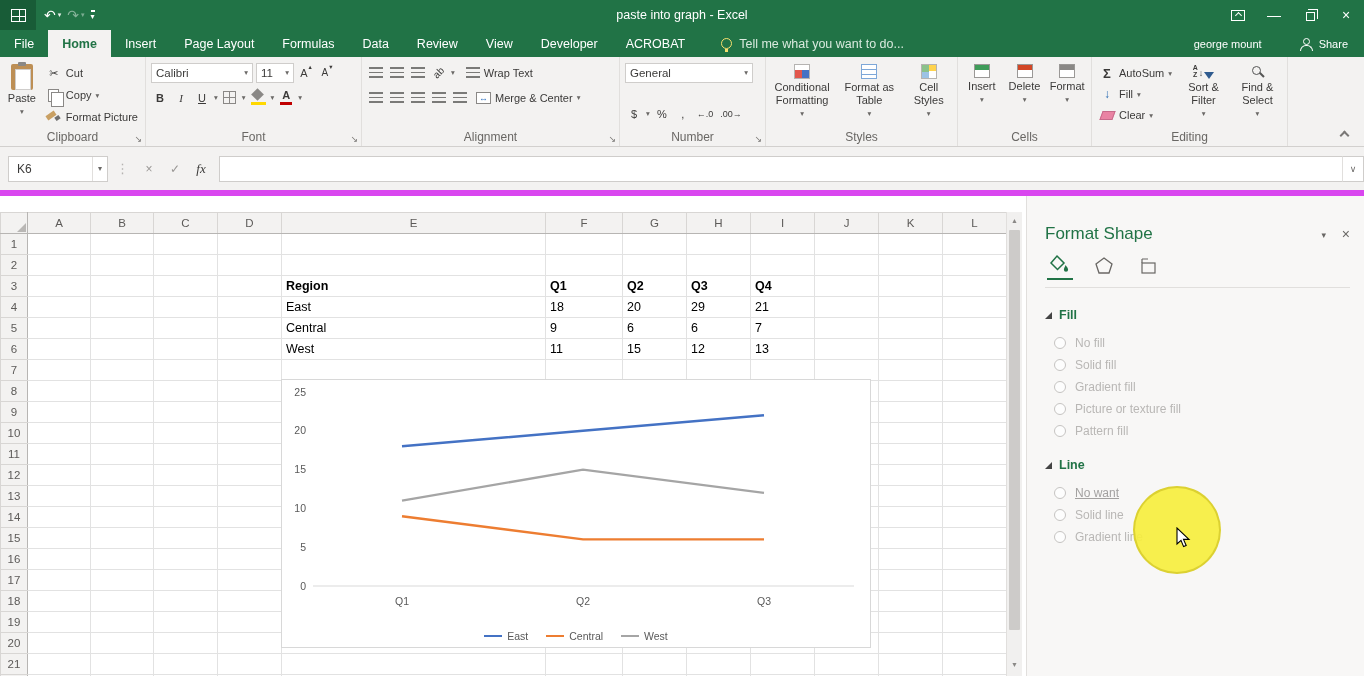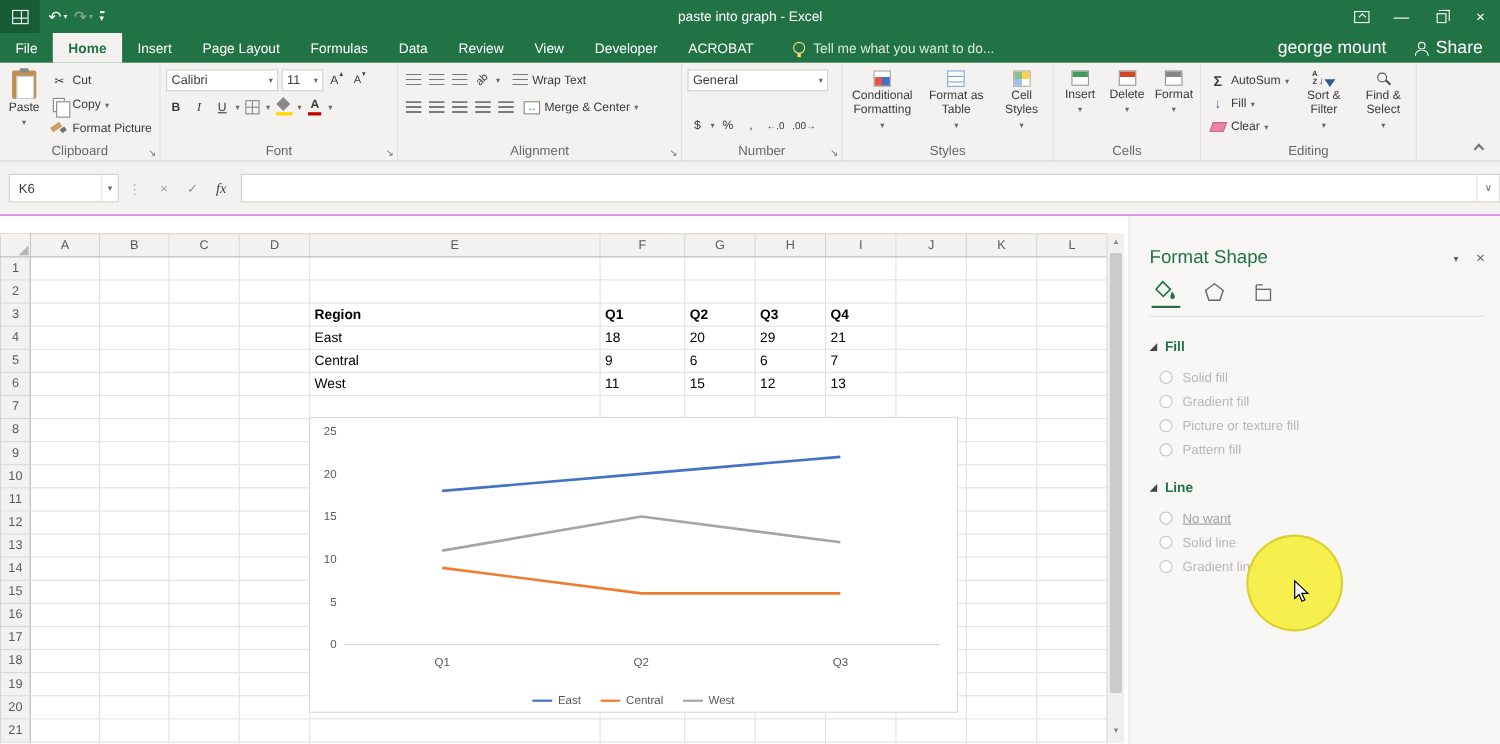--- a/index.html
+++ b/index.html
@@ -21,21 +21,21 @@
 .restore-icon{position:relative;width:9px;height:9px;border:1px solid #fff;margin-top:3px;}
 .restore-icon::before{content:"";position:absolute;left:1px;top:-4px;width:9px;height:9px;border:1px solid #fff;border-bottom:none;border-left:none;}
 
 .tabbar{position:absolute;top:30px;left:0;right:0;height:27px;background:#217346;display:flex;align-items:stretch;color:#fff;z-index:4;}
 .tabs{display:flex;align-items:stretch;}
 .tab{display:flex;align-items:center;padding:0 14px;font-size:12.5px;white-space:nowrap;}
 .tab.active{background:#f3f2f1;color:#217346;font-weight:bold;}
 .tellme{display:flex;align-items:center;gap:7px;margin-left:22px;font-size:12.5px;color:#d9ead f;color:#d9eade;}
 .bulb{width:11px;height:11px;border-radius:50%;border:1.4px solid #f7e06e;position:relative;flex:none;}
 .bulb::after{content:"";position:absolute;left:2.5px;bottom:-3.5px;width:3px;height:2.5px;background:#f7e06e;}
-.tb-right{margin-left:auto;display:flex;align-items:center;gap:26px;padding-right:16px;font-size:16px;}
+.tb-right{margin-left:auto;display:flex;align-items:center;gap:38px;padding-right:16px;font-size:11px;}
 .share{display:inline-flex;align-items:center;gap:7px;}
 .person-icon{width:12px;height:12px;position:relative;flex:none;}
 .person-icon::before{content:"";position:absolute;left:3px;top:0;width:5px;height:5px;border-radius:50%;border:1.2px solid #fff;}
 .person-icon::after{content:"";position:absolute;left:0;top:7px;width:11px;height:5px;border-radius:6px 6px 0 0;border:1.2px solid #fff;border-bottom:none;}
 
 .ribbon{position:absolute;top:57px;left:0;right:0;height:90px;background:#f3f2f1;border-bottom:1px solid #d2d0ce;display:flex;align-items:stretch;font-size:11px;z-index:3;}
 .rgroup{position:relative;padding:4px 5px 16px;border-right:1px solid #e1dfdd;flex:none;}
 .grow{display:flex;gap:5px;height:100%;}
 .vcol{display:flex;flex-direction:column;gap:2px;}
 .srow{display:flex;align-items:center;gap:3px;height:21px;}
@@ -79,21 +79,21 @@
 .icon-filldown{color:#2b6cb3;font-size:12px;font-weight:bold;}
 .icon-eraser{width:13px;height:9px;background:#e983a3;border:1px solid #c76a8a;transform:skewX(-20deg);}
 .sf-icon{display:flex;align-items:flex-end;gap:1px;}
 .sf-az{font-size:7px;line-height:1.05;font-weight:bold;}
 .sf-arrow{font-size:9px;}
 .sf-funnel{width:0;height:0;border-left:5px solid transparent;border-right:5px solid transparent;border-top:7px solid #2f5b8f;}
 .icon-mag{width:9px;height:9px;border:1.6px solid #555;border-radius:50%;position:relative;margin:2px 4px 4px 2px;}
 .icon-mag::after{content:"";position:absolute;width:6px;height:1.6px;background:#555;transform:rotate(45deg);right:-5px;bottom:-2px;}
 .chev-up{width:7px;height:7px;border-left:2px solid #7a7876;border-top:2px solid #7a7876;transform:rotate(45deg);position:absolute;right:16px;bottom:7px;}
 
-.formulabar{position:absolute;top:147px;left:0;right:0;height:49px;background:#f3f2f1;border-bottom:1px solid #d946ef;display:flex;align-items:center;padding:0 0 0 8px;z-index:3;}
+.formulabar{position:absolute;top:147px;left:0;right:0;height:49px;background:#f3f2f1;border-bottom:6px solid #d946ef;display:flex;align-items:center;padding:0 0 0 8px;z-index:3;}
 .namebox{width:100px;height:26px;background:#fff;border:1px solid #cfcdcb;display:flex;align-items:center;font-size:12px;padding-left:8px;}
 .namebox .nb-caret{margin-left:auto;border-left:1px solid #e1dfdd;align-self:stretch;display:flex;align-items:center;padding:0 5px;font-size:8px;color:#6a6866;}
 .fb-dots{padding:0 8px;color:#b5b3b1;font-size:13px;}
 .fb-btns{display:flex;align-items:center;gap:2px;padding-right:6px;}
 .fbtn{width:24px;height:26px;display:flex;align-items:center;justify-content:center;font-size:12px;color:#9a9896;}
 .fbtn.fx{font-style:italic;font-family:"Liberation Serif",serif;color:#3b3a39;font-size:13px;}
 .fb-input{flex:1;height:26px;background:#fff;border:1px solid #cfcdcb;border-right:none;}
 .fb-expand{width:22px;height:26px;background:#fff;border:1px solid #cfcdcb;border-left:1px solid #e1dfdd;display:flex;align-items:center;justify-content:center;font-size:9px;color:#6a6866;}
 
 .sheet{position:absolute;top:196px;left:0;width:1026px;bottom:0;background:#fff;overflow:hidden;}
@@ -857,20 +857,24 @@
     </span>
   </div>
   <div class="tp-divider"></div>
   <div class="pane-body" id="pane-sections">
       <div class="pane-sec-h">
         <span class="tri"></span>
         <span class="pane-sec-label">Fill</span>
       </div>
       <div class="pane-opt">
         <span class="radio"></span>
+        <span class="opt-label">No fill</span>
+      </div>
+      <div class="pane-opt">
+        <span class="radio"></span>
         <span class="opt-label">Solid fill</span>
       </div>
       <div class="pane-opt">
         <span class="radio"></span>
         <span class="opt-label">Gradient fill</span>
       </div>
       <div class="pane-opt">
         <span class="radio"></span>
         <span class="opt-label">Picture or texture fill</span>
       </div>

